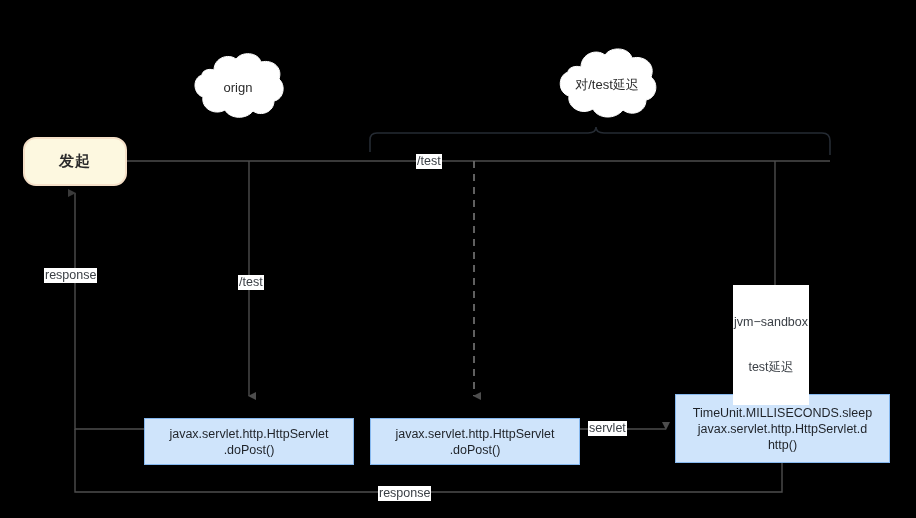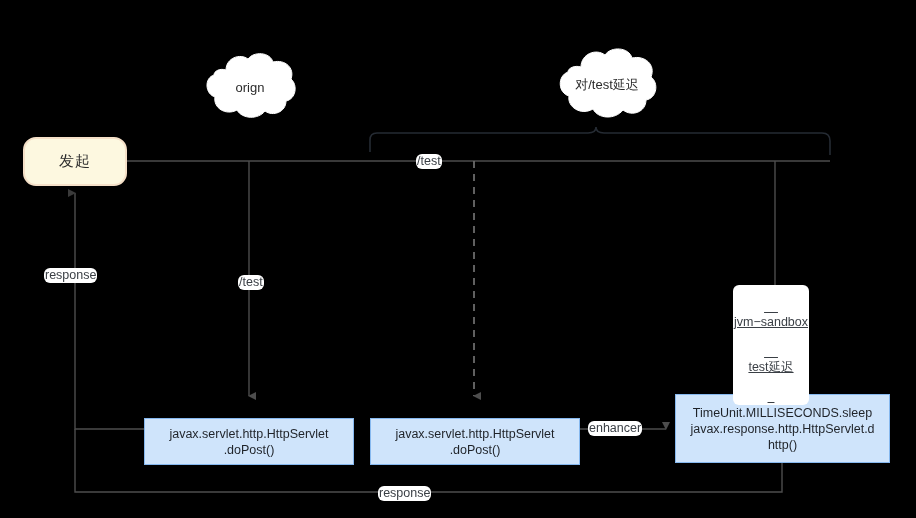--- a/index.html
+++ b/index.html
@@ -34,21 +34,21 @@
   }
   .node-initiate {
     left: 23px;
     top: 137px;
     width: 104px;
     height: 49px;
     background: #fdf8e0;
     border: 2px solid #f5e0c8;
     border-radius: 13px;
     font-size: 15px;
-    font-weight: normal;
+    font-weight: bold;
     letter-spacing: 1px;
     color: #2b2b2b;
   }
   .node-servlet {
     background: #cfe4fb;
     border: 1px solid #86b8ef;
     font-size: 12.5px;
     line-height: 16px;
     color: #1f2329;
     padding: 2px 6px;
@@ -82,21 +82,21 @@
     position: absolute;
     z-index: 3;
     color: #2b2b2b;
     font-size: 13px;
     display: flex;
     align-items: center;
     justify-content: center;
     text-align: center;
   }
   .cloud-origin {
-    left: 200px;
+    left: 188px;
     top: 50px;
     width: 100px;
     height: 74px;
     text-align: right;
   }
   .cloud-delay {
     left: 553px;
     top: 45px;
     width: 108px;
     height: 80px;
@@ -116,21 +116,20 @@
   .edge-label {
     position: absolute;
     background: #ffffff;
     color: #3a3f45;
     font-size: 12.5px;
     line-height: 15px;
     padding: 0 1px;
     white-space: pre;
     z-index: 4;
     text-align: center;
-    border-radius: 6px;
   }
 </style>
 </head>
 <body>
 
 <div id="canvas">
 
   <svg id="svg-layer" xmlns="http://www.w3.org/2000/svg">
     <defs>
       <marker id="arrow-down" markerWidth="10" markerHeight="10" refX="5" refY="8" orient="auto" markerUnits="userSpaceOnUse">
@@ -193,33 +192,33 @@
   <div class="node node-servlet node-servlet-2">
     <div>
       <div>javax.servlet.http.HttpServlet</div>
       <div>.doPost()</div>
     </div>
   </div>
 
   <div class="node node-sleep">
     <div>
       <div>TimeUnit.MILLISECONDS.sleep</div>
-      <div>javax.response.http.HttpServlet.d</div>
+      <div>javax.servlet.http.HttpServlet.d</div>
       <div>http()</div>
     </div>
   </div>
 
   <div class="edge-label" style="left:416px; top:154px;">/test</div>
 
   <div class="edge-label" style="left:238px; top:275px;">/test</div>
 
   <div class="edge-label" style="left:44px; top:268px;">response</div>
 
   <div class="edge-label" style="left:378px; top:486px;">response</div>
 
-  <div class="edge-label" style="left:588px; top:421px;">enhancer</div>
-
-  <div class="edge-label" style="left:733px; top:285px; text-align:center;text-decoration:underline;">
+  <div class="edge-label" style="left:588px; top:421px;">servlet</div>
+
+  <div class="edge-label" style="left:733px; top:285px; text-align:center;">
     <div>jvm−sandbox</div>
     <div>test延迟</div>
   </div>
 
 </div>
 
 </body></html>

